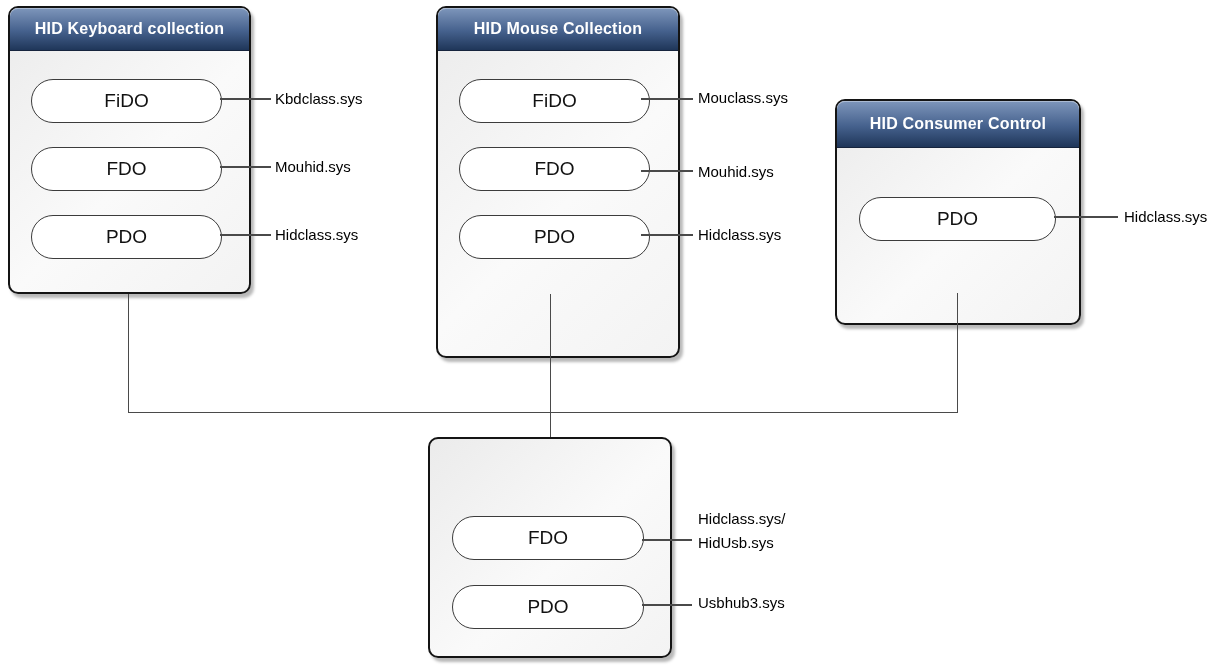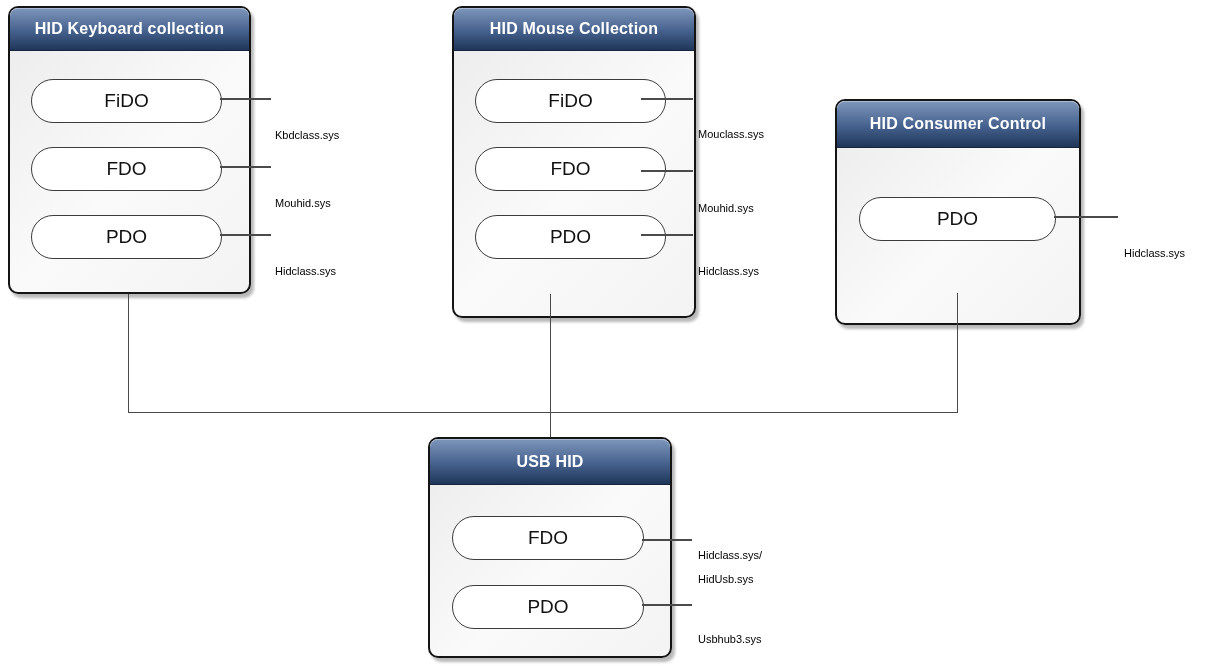--- a/index.html
+++ b/index.html
@@ -46,30 +46,30 @@
     height:44px;
     border:1px solid #3c3c3c;
     border-radius:22px;
     background:#ffffff;
     display:flex;align-items:center;justify-content:center;
     font-size:19px;color:var(--pill-text);
     box-sizing:border-box;
   }
   .driver{
     position:absolute;
-    font-size:11px;color:var(--label-text);
-    line-height:20px;white-space:nowrap;margin-top:36px;
+    font-size:15px;color:var(--label-text);
+    line-height:20px;white-space:nowrap;
   }
   .stub{position:absolute;height:1.5px;background:var(--connector);}
   .vline{position:absolute;width:1.4px;background:var(--connector);}
   .hline{position:absolute;height:1.4px;background:var(--connector);}
 
   
   #node-kbd{left:8px;top:6px;width:243px;height:288px;}
-  #node-mouse{left:452px;top:6px;width:244px;height:312px;text-align:center;}
+  #node-mouse{left:436px;top:6px;width:244px;height:352px;text-align:center;}
   #node-consumer{left:835px;top:99px;width:246px;height:226px;}
   #node-consumer .node-header{height:46px;}
   #node-usb{left:428px;top:437px;width:244px;height:221px;}
   #node-usb .node-header{height:45px;}
 
   
   #node-kbd .pill,#node-mouse .pill{left:21px;width:191px;}
   .kbd-p1{top:71px;} .kbd-p2{top:139px;} .kbd-p3{top:207px;}
   .mouse-p1{top:71px;} .mouse-p2{top:139px;} .mouse-p3{top:207px;}
   #node-consumer .pill{left:22px;width:197px;top:96px;}
@@ -131,21 +131,20 @@
   </div>
 
   <div class="node" id="node-consumer">
     <div class="node-header">HID Consumer Control</div>
     <div class="pill">
       <span>PDO</span>
     </div>
   </div>
 
   <div class="node" id="node-usb">
-    <div class="node-header">USB HID</div>
     <div class="pill usb-p1">
       <span>FDO</span>
     </div>
     <div class="pill usb-p2">
       <span>PDO</span>
     </div>
   </div>
 
   <div class="stub kbd-s1"></div>
   <div class="stub kbd-s2"></div>

